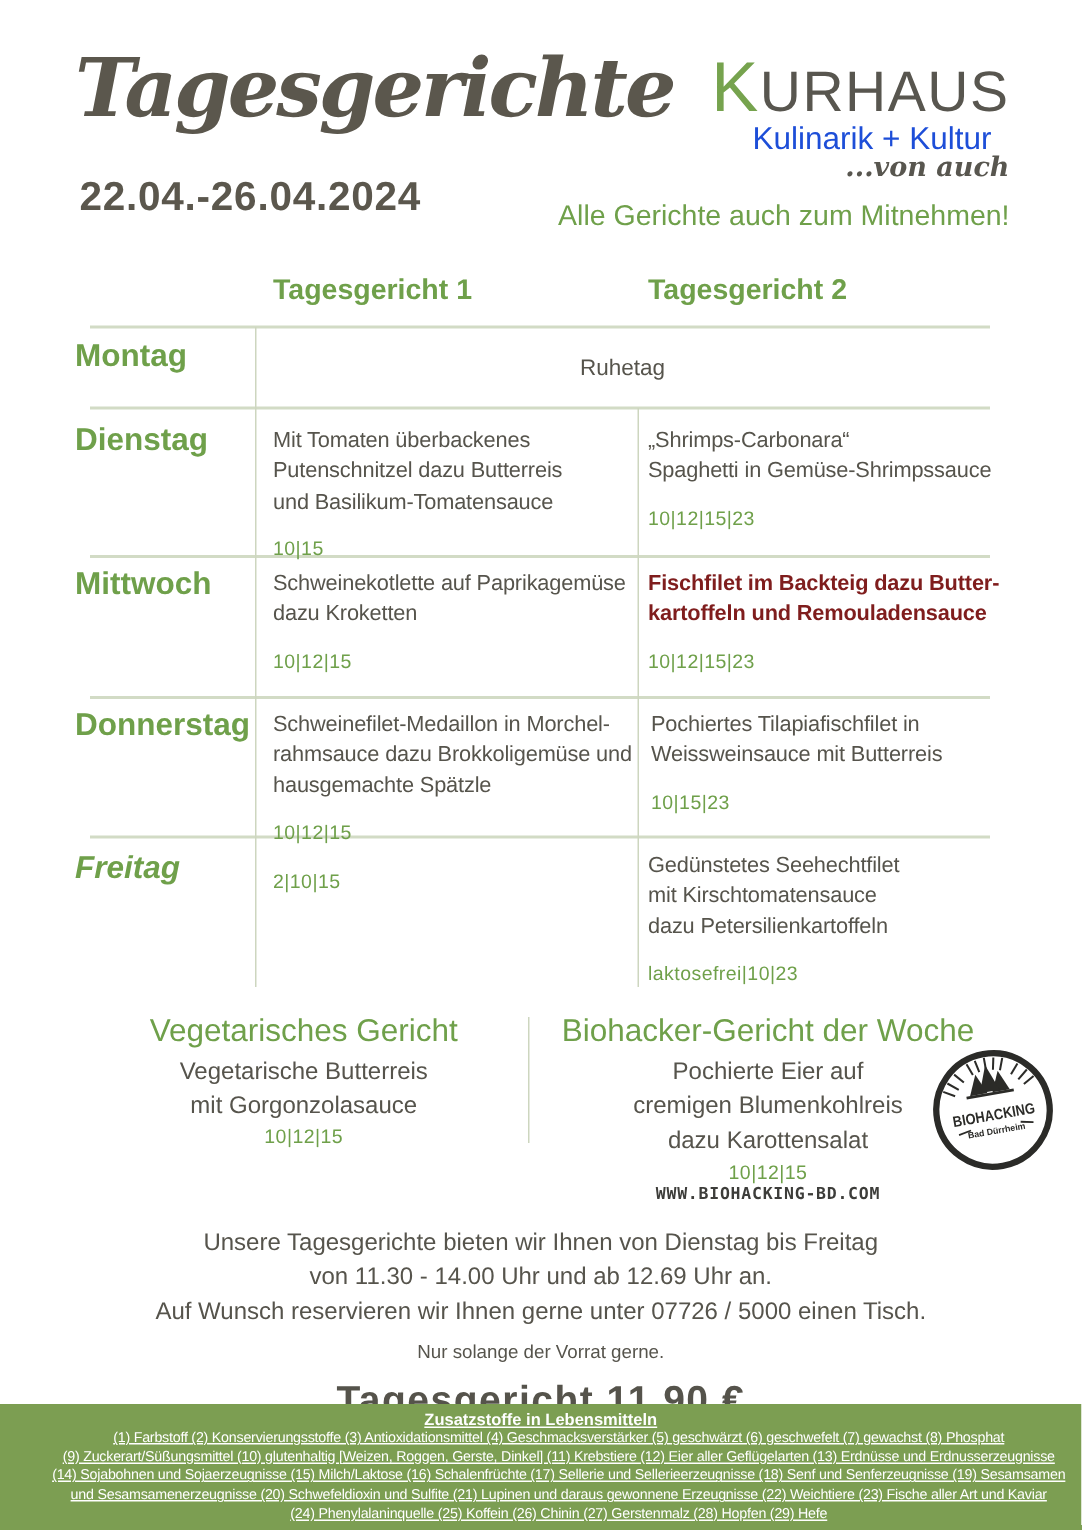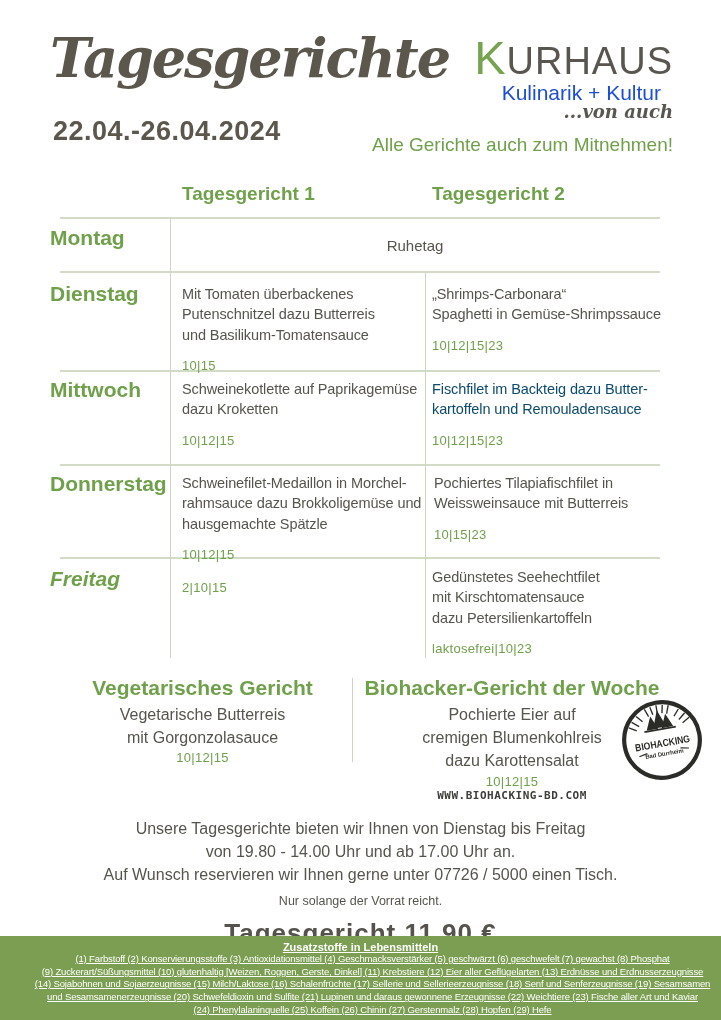--- a/index.html
+++ b/index.html
@@ -31,27 +31,27 @@
   }
   .takeaway { right:48px; top:134px; font-size:19px; color:#6fa04a; }
 
   
   .col-header { font-size:19px; font-weight:bold; color:#6fa04a; top:183px; }
   .hline { height:2px; background:#d2dbc5; left:60px; width:600px; }
   .vline { width:1px; background:#cdd6bf; }
   .day { left:50px; font-size:21px; font-weight:bold; color:#6fa04a; }
   .cell { font-size:14.5px; line-height:1.40; color:#56544c; }
   .dish { white-space:pre; letter-spacing:-0.1px; }
-  .dish.bold { font-weight:normal; color:#0c4a6e; }
+  .dish.bold { font-weight:bold; color:#7f1d1d; }
   .adds { font-size:13px; color:#6fa04a; margin-top:12px; letter-spacing:0.3px; }
   .ruhetag { left:170px; top:237px; width:490px; text-align:center; font-size:15px; }
 
   
   .section { text-align:center; }
-  .section .sec-header { font-size:21px; font-weight:bold; color:#6fa04a; }
+  .section .sec-header { font-size:21px; font-weight:normal; color:#6fa04a; }
   .section .sec-dish { font-size:16px; line-height:1.45; margin-top:3px; white-space:pre; }
   .section .adds { margin-top:1px; }
   .sec-divider { left:352px; top:678px; width:1px; height:84px; background:#cdd6bf; }
 
   
   .badge { left:620px; top:698px; width:84px; height:84px; transform:rotate(-10deg); }
   .website {
     left:362px; top:789px; width:300px; text-align:center;
     font-family:"DejaVu Sans Mono", monospace; font-weight:bold;
     font-size:11px; color:#3d3d3a; letter-spacing:0.5px;
@@ -192,23 +192,23 @@
     <text x="50" y="69" text-anchor="middle" font-family="Liberation Sans, sans-serif" font-weight="bold" font-size="7" fill="#2b2b28">Bad Dürrheim</text>
     <line x1="20" y1="65" x2="30" y2="63" stroke="#2b2b28" stroke-width="1.4"></line>
     <line x1="70" y1="63" x2="80" y2="65" stroke="#2b2b28" stroke-width="1.4"></line>
   </svg>
 </div>
 
 <div class="abs website">WWW.BIOHACKING-BD.COM</div>
 
 <div class="abs info">
   <div class="iline">Unsere Tagesgerichte bieten wir Ihnen von Dienstag bis Freitag</div>
-  <div class="iline">von 19.80 - 14.00 Uhr und ab 17.00 Uhr an.</div>
+  <div class="iline">von 11.30 - 14.00 Uhr und ab 12.69 Uhr an.</div>
   <div class="iline">Auf Wunsch reservieren wir Ihnen gerne unter 07726 / 5000 einen Tisch.</div>
-  <div class="stock-note">Nur solange der Vorrat reicht.</div>
+  <div class="stock-note">Nur solange der Vorrat gerne.</div>
   <div class="price">Tagesgericht 11,90 €</div>
 </div>
 
 <div class="abs footer">
   <div class="f-title">Zusatzstoffe in Lebensmitteln</div>
   <div class="f-line">(1) Farbstoff (2) Konservierungsstoffe (3) Antioxidationsmittel (4) Geschmacksverstärker (5) geschwärzt (6) geschwefelt (7) gewachst (8) Phosphat</div>
   <div class="f-line">(9) Zuckerart/Süßungsmittel (10) glutenhaltig [Weizen, Roggen, Gerste, Dinkel] (11) Krebstiere (12) Eier aller Geflügelarten (13) Erdnüsse und Erdnusserzeugnisse</div>
   <div class="f-line">(14) Sojabohnen und Sojaerzeugnisse (15) Milch/Laktose (16) Schalenfrüchte (17) Sellerie und Sellerieerzeugnisse (18) Senf und Senferzeugnisse (19) Sesamsamen</div>
   <div class="f-line">und Sesamsamenerzeugnisse (20) Schwefeldioxin und Sulfite (21) Lupinen und daraus gewonnene Erzeugnisse (22) Weichtiere (23) Fische aller Art und Kaviar</div>
   <div class="f-line">(24) Phenylalaninquelle (25) Koffein (26) Chinin (27) Gerstenmalz (28) Hopfen (29) Hefe</div>

